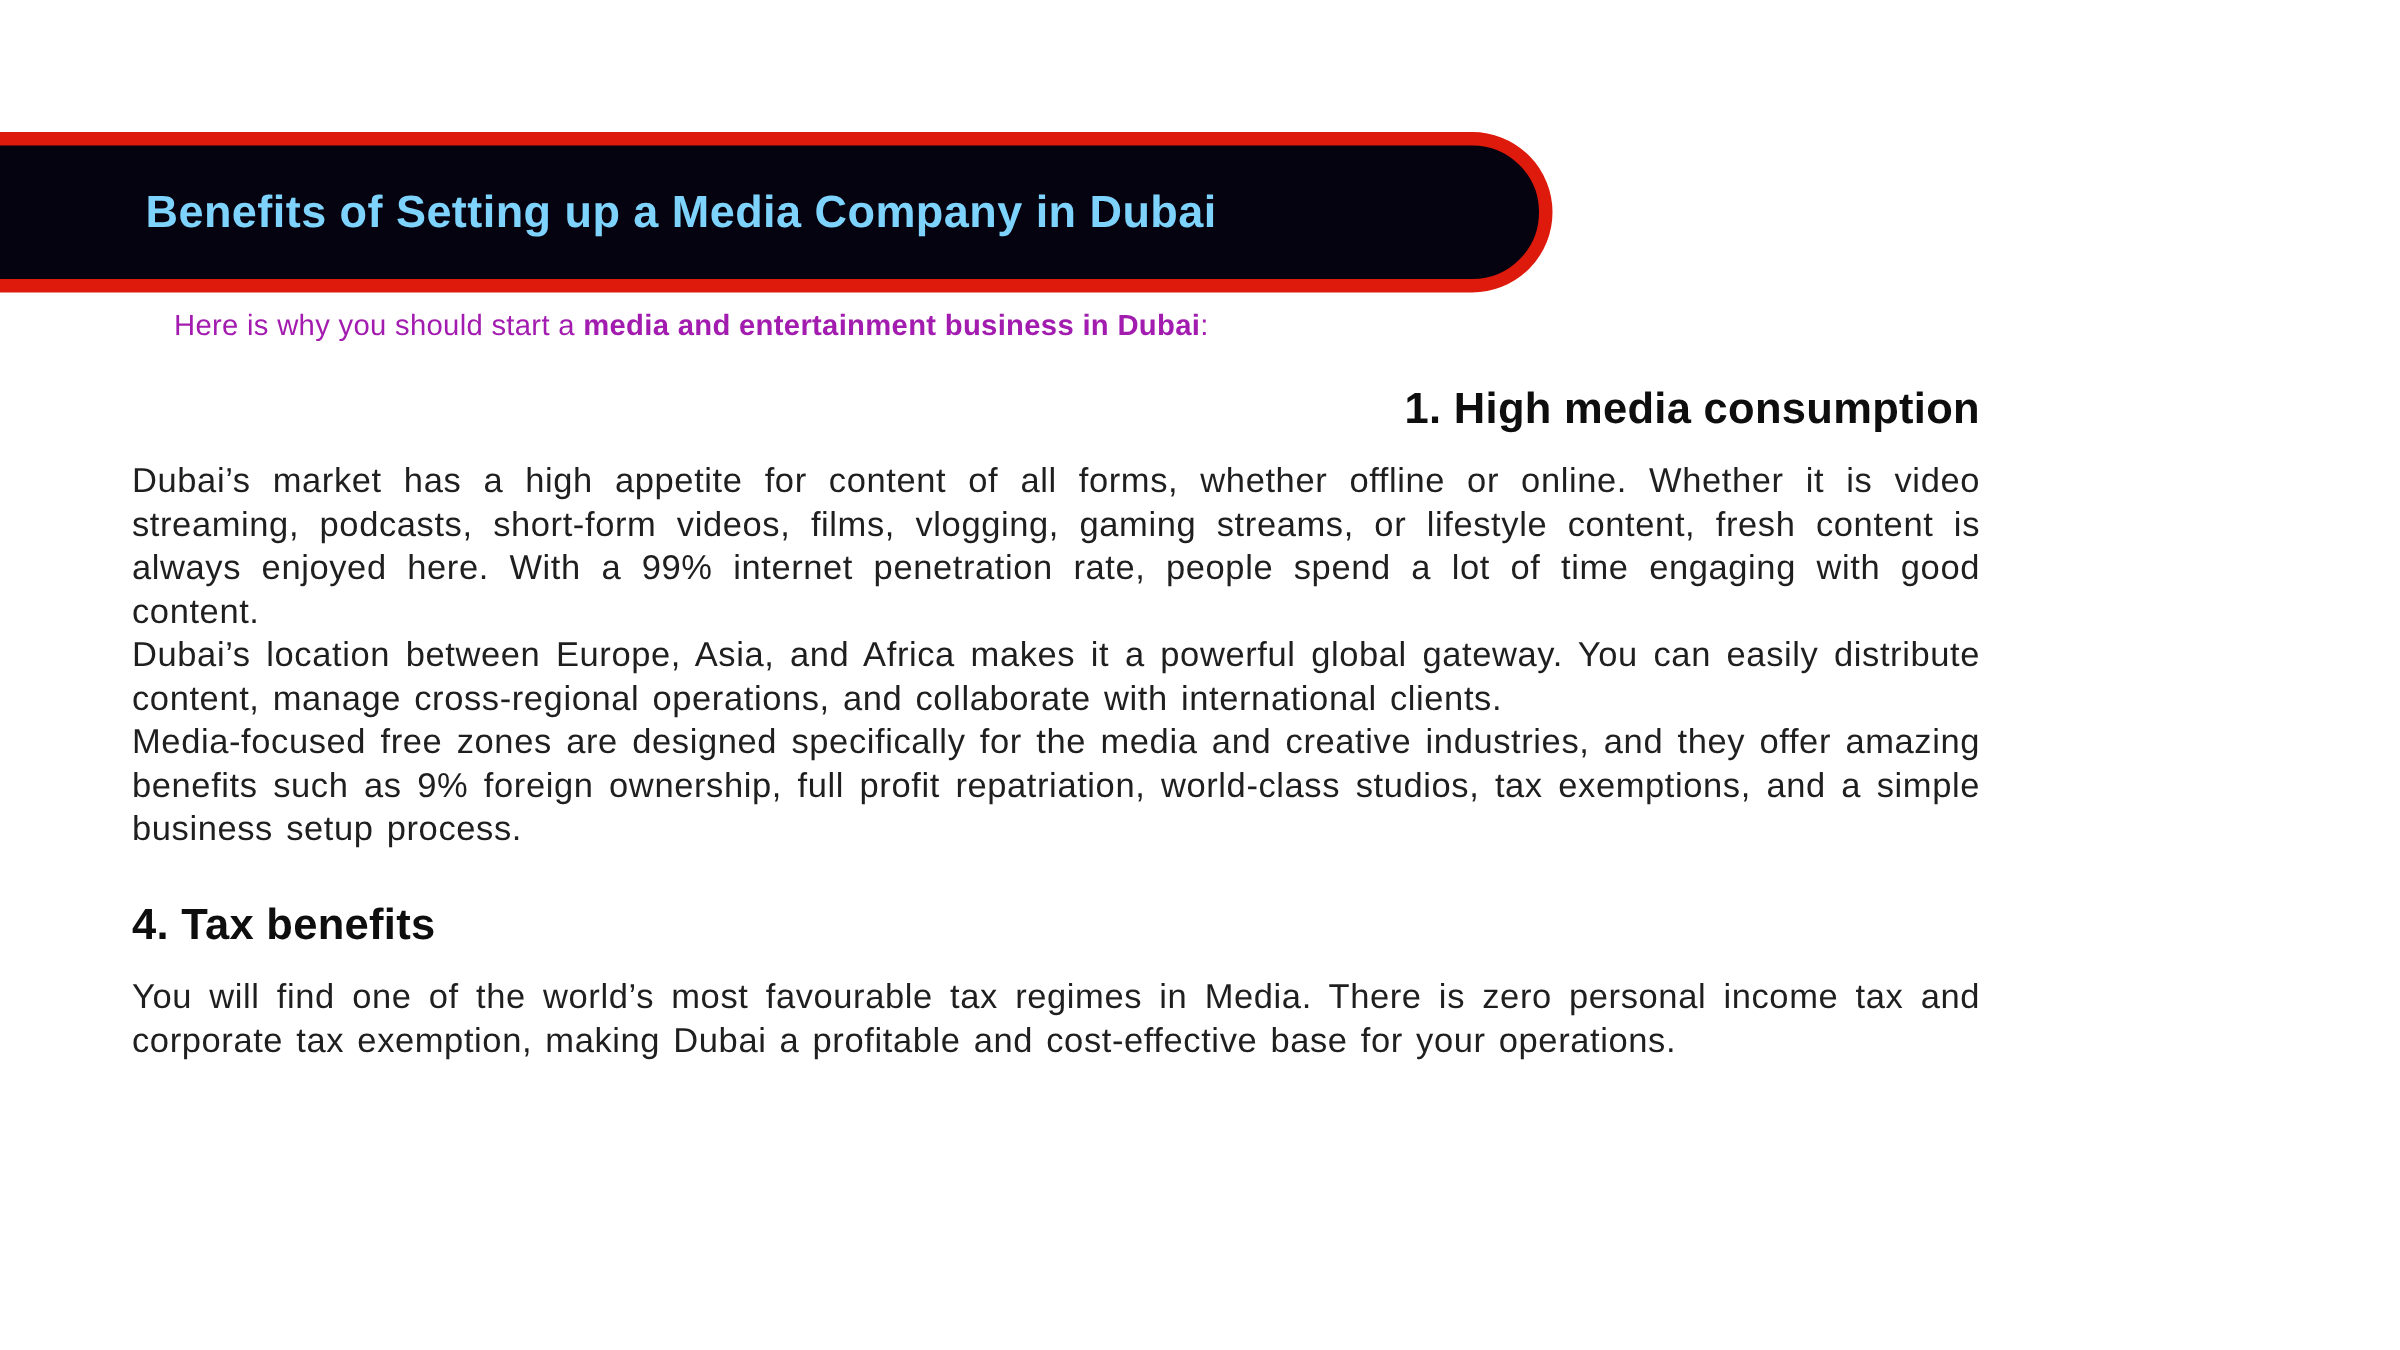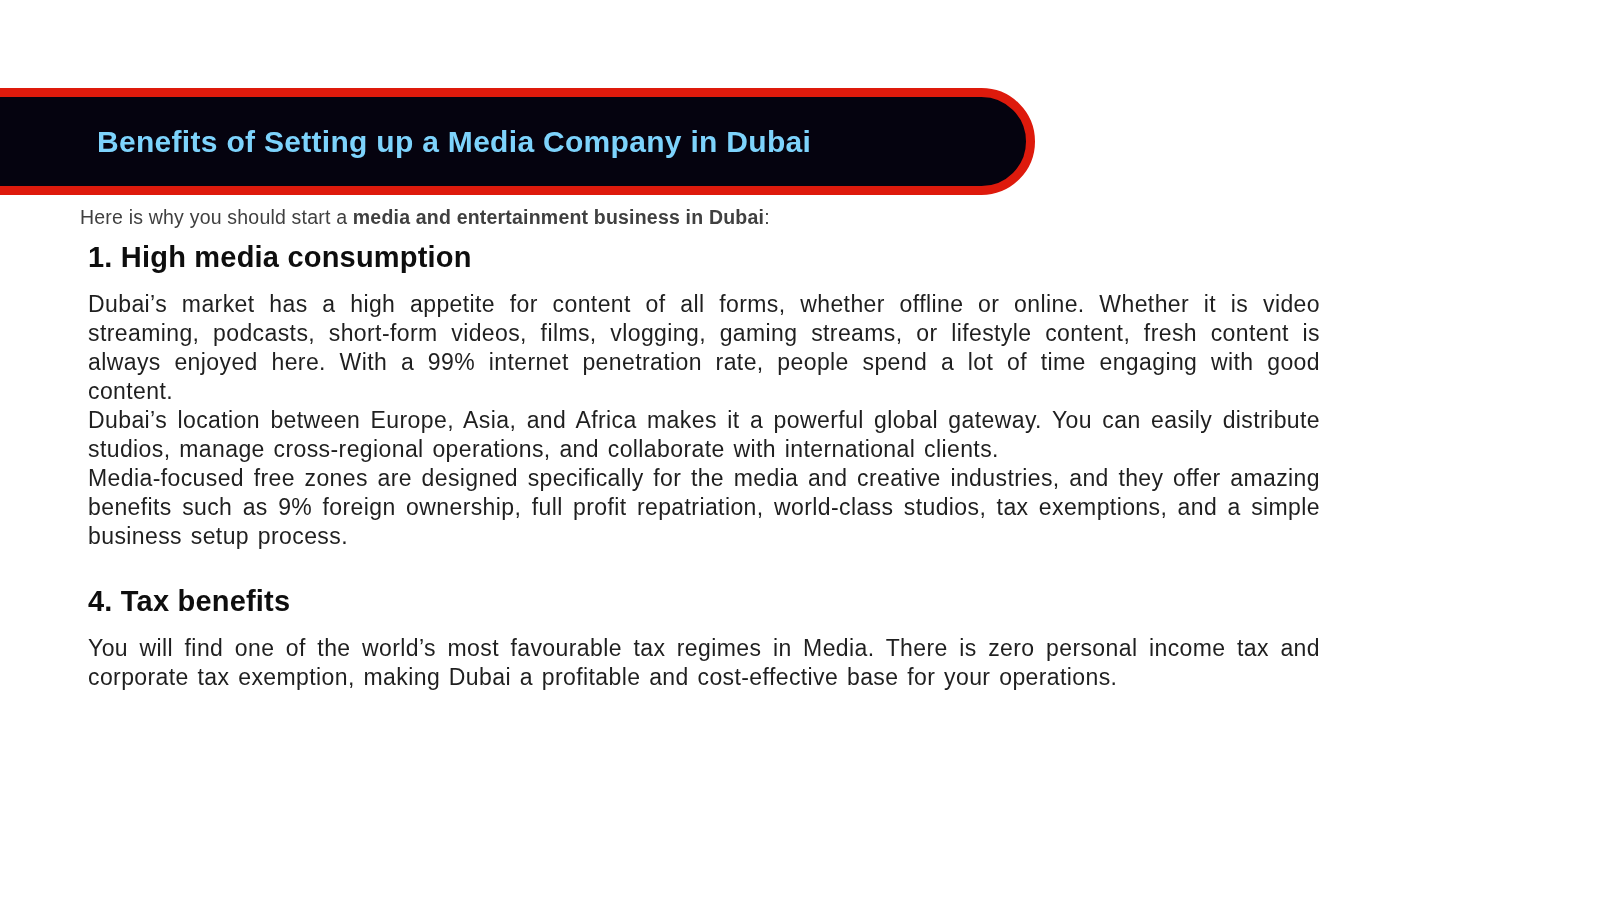--- a/index.html
+++ b/index.html
@@ -38,39 +38,41 @@
   }
   .content{
     position:absolute;
     top:195px;
     left:80px;
     width:1252px;
   }
   .intro{
     margin-top:11px;
     font-size:19.5px;
-    color:#404040;
+    color:#a21caf;
     letter-spacing:0.2px;
+    margin-left:36px;
   }
   .intro b{font-weight:bold;}
   .sections{
     margin-left:8px;
     width:1232px;
   }
   .section h2{
     margin-top:32px;
     margin-bottom:14px;
     font-size:29px;
     line-height:37px;
     font-weight:bold;
     letter-spacing:0.2px;
     color:var(--heading);
   }
   .section:first-child h2{
-    margin-top:10px;
+    margin-top:26px;
+    text-align:right;
   }
   .section p{
     font-size:23px;
     line-height:29px;
     letter-spacing:0.4px;
     word-spacing:2px;
     color:var(--body);
     text-align:justify;
   }
 </style>
@@ -84,21 +86,21 @@
 <div class="content">
   <div class="intro"><span>Here is why you should start a </span><b>media and entertainment business in Dubai</b><span>:</span></div>
 
   <div class="sections">
   <div class="section">
     <h2>1. High media consumption</h2>
     <p>Dubai’s market has a high appetite for content of all forms, whether offline or online. Whether it is video streaming, podcasts, short-form videos, films, vlogging, gaming streams, or lifestyle content, fresh content is always enjoyed here. With a 99% internet penetration rate, people spend a lot of time engaging with good content.</p>
   </div>
 
   <div class="section">
-    <p>Dubai’s location between Europe, Asia, and Africa makes it a powerful global gateway. You can easily distribute studios, manage cross-regional operations, and collaborate with international clients.</p>
+    <p>Dubai’s location between Europe, Asia, and Africa makes it a powerful global gateway. You can easily distribute content, manage cross-regional operations, and collaborate with international clients.</p>
   </div>
 
   <div class="section">
     <p>Media-focused free zones are designed specifically for the media and creative industries, and they offer amazing benefits such as 9% foreign ownership, full profit repatriation, world-class studios, tax exemptions, and a simple business setup process.</p>
   </div>
 
   <div class="section">
     <h2>4. Tax benefits</h2>
     <p>You will find one of the world’s most favourable tax regimes in Media. There is zero personal income tax and corporate tax exemption, making Dubai a profitable and cost-effective base for your operations.</p>
   </div>

